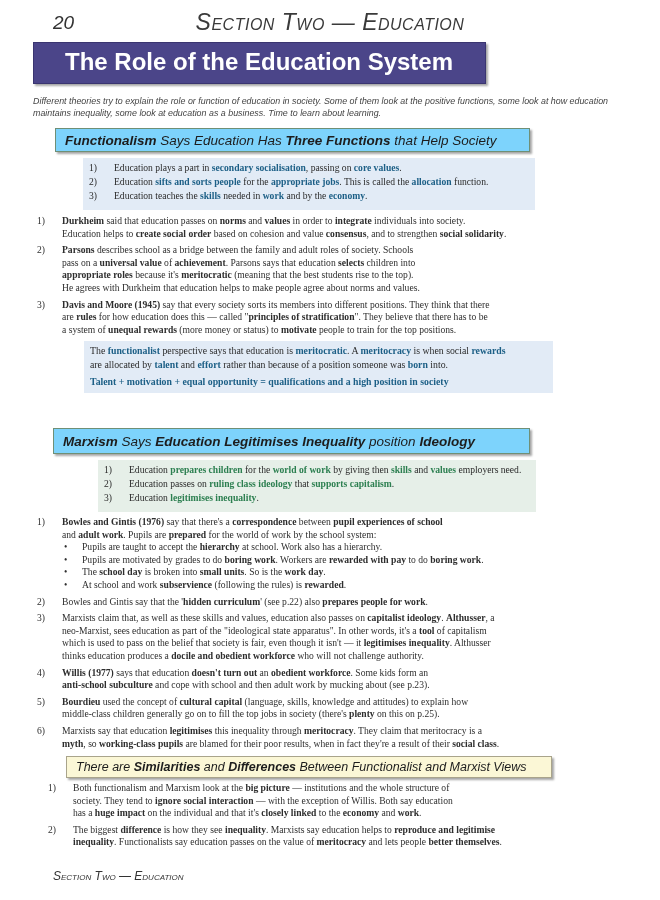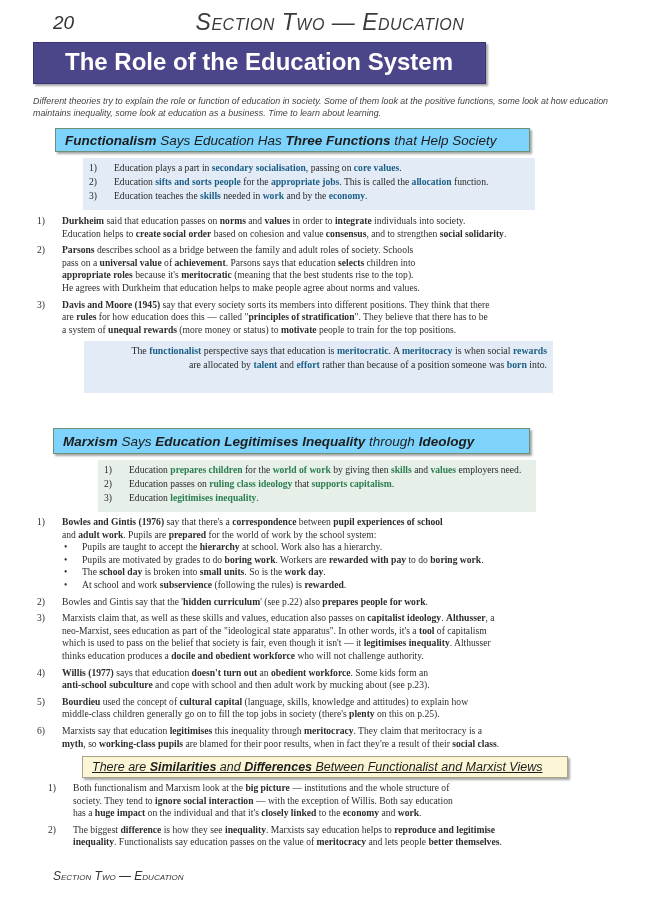--- a/index.html
+++ b/index.html
@@ -21,21 +21,21 @@
   .kg { color: #2c7f50; font-weight: bold; }
   ol.list { margin: 0; padding: 0; list-style: none; }
   ol.list li { position: relative; padding-left: 25px; }
   ol.list li .num { position: absolute; left: 0; top: 0; }
   .body-list { font-size: 9.6px; line-height: 12.6px; color: #2e2e2e; }
   .body-list > li { margin-bottom: 4px; }
   ul.bullets { margin: 0; padding: 0; list-style: none; }
   ul.bullets li { position: relative; padding-left: 20px; }
   ul.bullets li .dot { position: absolute; left: 2px; }
   .footer { left: 53px; top: 869px; font-family: "Liberation Sans", sans-serif; font-style: italic; font-size: 12px; font-variant: small-caps; color: #333; }
-  .center { text-align: right; }
+  .center { text-align: left; }
 </style>
 </head>
 <body>
 
 <div class="abs page-num">20</div>
 <div class="abs section-head">Section Two — Education</div>
 
 <div class="abs title-bar-box"></div>
 <div class="abs title-text">The Role of the Education System</div>
 
@@ -54,23 +54,24 @@
 <div class="abs" style="left:37px; top:215px; width:575px;">
   <ol class="list body-list">
       <li><span class="num">1)</span><span style="font-weight: bold;">Durkheim</span><span> said that education passes on </span><span style="font-weight: bold;">norms</span><span> and </span><span style="font-weight: bold;">values</span><span> in order to </span><span style="font-weight: bold;">integrate</span><span> individuals into society.</span><br><span>Education helps to </span><span style="font-weight: bold;">create social order</span><span> based on cohesion and value </span><span style="font-weight: bold;">consensus</span><span>, and to strengthen </span><span style="font-weight: bold;">social solidarity</span><span>.</span></li>
       <li><span class="num">2)</span><span style="font-weight: bold;">Parsons</span><span> describes school as a bridge between the family and adult roles of society.  Schools</span><br><span>pass on a </span><span style="font-weight: bold;">universal value</span><span> of </span><span style="font-weight: bold;">achievement</span><span>.  Parsons says that education </span><span style="font-weight: bold;">selects</span><span> children into</span><br><span style="font-weight: bold;">appropriate roles</span><span> because it's </span><span style="font-weight: bold;">meritocratic</span><span> (meaning that the best students rise to the top).</span><br><span>He agrees with Durkheim that education helps to make people agree about norms and values.</span></li>
       <li><span class="num">3)</span><span style="font-weight: bold;">Davis and Moore (1945)</span><span> say that every society sorts its members into different positions.  They think that there</span><br><span>are </span><span style="font-weight: bold;">rules</span><span> for how education does this — called "</span><span style="font-weight: bold;">principles of stratification</span><span>".  They believe that there has to be</span><br><span>a system of </span><span style="font-weight: bold;">unequal rewards</span><span> (more money or status) to </span><span style="font-weight: bold;">motivate</span><span> people to train for the top positions.</span></li>
     </ol>
 </div>
 
 <div class="abs callout callout-blue center" style="left:84px; top:341px; width:469px; height:52px; padding:3px 6px 0 6px; font-size:9.8px; line-height:13.5px;">
   <div><span>The </span><span class="kb">functionalist</span><span> perspective says that education is </span><span class="kb">meritocratic</span><span>.  A </span><span class="kb">meritocracy</span><span> is when social </span><span class="kb">rewards</span><br><span>are allocated by </span><span class="kb">talent</span><span> and </span><span class="kb">effort</span><span> rather than because of a position someone was </span><span class="kb">born</span><span> into.</span></div>
+  <div class="kb" style="margin-top:4px;">Talent + motivation + equal opportunity = qualifications and a high position in society</div>
 </div>
 
-<div class="abs hbox hbox-green" style="left:53px; top:428px; width:477px; height:26px; line-height:25px;"><b>Marxism</b><span> Says </span><b>Education Legitimises Inequality</b><span> through </span><b>Ideology</b></div>
+<div class="abs hbox hbox-green" style="left:53px; top:428px; width:477px; height:26px; line-height:25px;"><b>Marxism</b><span> Says </span><b>Education Legitimises Inequality</b><span> position </span><b>Ideology</b></div>
 
 <div class="abs callout callout-green" style="left:98px; top:460px; width:438px; height:52px; padding:3px 0 0 6px;">
   <ol class="list">
       <li><span class="num">1)</span><span>Education </span><span class="kg">prepares children</span><span> for the </span><span class="kg">world of work</span><span> by giving then </span><span class="kg">skills</span><span> and </span><span class="kg">values</span><span> employers need.</span></li>
       <li><span class="num">2)</span><span>Education passes on </span><span class="kg">ruling class ideology</span><span> that </span><span class="kg">supports capitalism</span><span>.</span></li>
       <li><span class="num">3)</span><span>Education </span><span class="kg">legitimises inequality</span><span>.</span></li>
     </ol>
 </div>
 
 <div class="abs" style="left:37px; top:516px; width:575px;">
@@ -82,21 +83,21 @@
           <li><span class="dot">•</span><span>At school and work </span><span style="font-weight: bold;">subservience</span><span> (following the rules) is </span><span style="font-weight: bold;">rewarded</span><span>.</span></li>
         </ul></li>
       <li><span class="num">2)</span><span>Bowles and Gintis say that the '</span><span style="font-weight: bold; text-align: right;">hidden curriculum</span><span>' (see p.22) also </span><span style="font-weight: bold; margin-top: 24px;">prepares people for work</span><span>.</span></li>
       <li><span class="num">3)</span><span>Marxists claim that, as well as these skills and values, education also passes on </span><span style="font-weight: bold;">capitalist ideology</span><span>.  </span><span style="font-weight: bold;">Althusser</span><span>, a</span><br><span>neo-Marxist, sees education as part of the "ideological state apparatus".  In other words, it's a </span><span style="font-weight: bold;">tool</span><span> of capitalism</span><br><span>which is used to pass on the belief that society is fair, even though it isn't — it </span><span style="font-weight: bold;">legitimises inequality</span><span>.  Althusser</span><br><span>thinks education produces a </span><span style="font-weight: bold;">docile and obedient workforce</span><span> who will not challenge authority.</span></li>
       <li><span class="num">4)</span><span style="font-weight: bold;">Willis (1977)</span><span> says that education </span><span style="font-weight: bold;">doesn't turn out</span><span> an </span><span style="font-weight: bold;">obedient workforce</span><span>.  Some kids form an</span><br><span style="font-weight: bold;">anti-school subculture</span><span> and cope with school and then adult work by mucking about (see p.23).</span></li>
       <li><span class="num">5)</span><span style="font-weight: bold;">Bourdieu</span><span> used the concept of </span><span style="font-weight: bold;">cultural capital</span><span> (language, skills, knowledge and attitudes) to explain how</span><br><span>middle-class children generally go on to fill the top jobs in society (there's </span><span style="font-weight: bold;">plenty</span><span> on this on p.25).</span></li>
       <li><span class="num">6)</span><span>Marxists say that education </span><span style="font-weight: bold;">legitimises</span><span> this inequality through </span><span style="font-weight: bold;">meritocracy</span><span>.  They claim that meritocracy is a</span><br><span style="font-weight: bold;">myth</span><span>, so </span><span style="font-weight: bold;">working-class pupils</span><span> are blamed for their poor results, when in fact they're a result of their </span><span style="font-weight: bold;">social class</span><span>.</span></li>
     </ol>
 </div>
 
-<div class="abs hbox hbox-yellow" style="left:82px; top:756px; width:486px; height:22px; line-height:21px;text-decoration:underline;"><span>There are </span><b>Similarities</b><span> and </span><b>Differences</b><span> Between Functionalist and Marxist Views</span></div>
+<div class="abs hbox hbox-yellow" style="left:66px; top:756px; width:486px; height:22px; line-height:21px;"><span>There are </span><b>Similarities</b><span> and </span><b>Differences</b><span> Between Functionalist and Marxist Views</span></div>
 
 <div class="abs" style="left:48px; top:782px; width:565px;">
   <ol class="list body-list">
       <li><span class="num">1)</span><span>Both functionalism and Marxism look at the </span><span style="font-weight: bold;">big picture</span><span> — institutions and the whole structure of</span><br><span>society.  They tend to </span><span style="font-weight: bold;">ignore social interaction</span><span> — with the exception of Willis.  Both say education</span><br><span>has a </span><span style="font-weight: bold;">huge impact</span><span> on the individual and that it's </span><span style="font-weight: bold;">closely linked</span><span> to the </span><span style="font-weight: bold;">economy</span><span> and </span><span style="font-weight: bold;">work</span><span>.</span></li>
       <li><span class="num">2)</span><span>The biggest </span><span style="font-weight: bold;">difference</span><span> is how they see </span><span style="font-weight: bold;">inequality</span><span>.  Marxists say education helps to </span><span style="font-weight: bold;">reproduce and legitimise</span><br><span style="font-weight: bold;">inequality</span><span>.  Functionalists say education passes on the value of </span><span style="font-weight: bold;">meritocracy</span><span> and lets people </span><span style="font-weight: bold;">better themselves</span><span>.</span></li>
     </ol>
 </div>
 
 <div class="abs footer">Section Two — Education</div>
 

